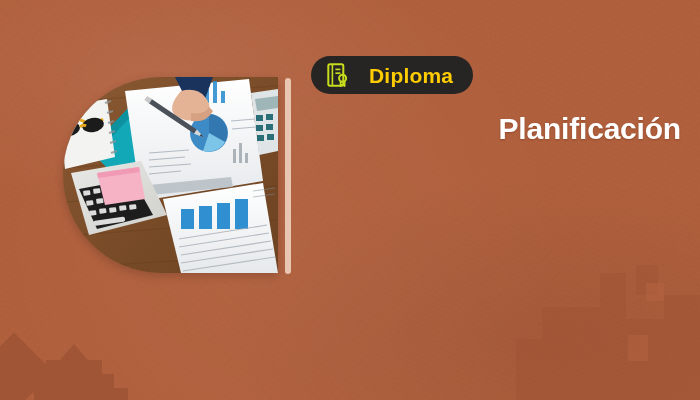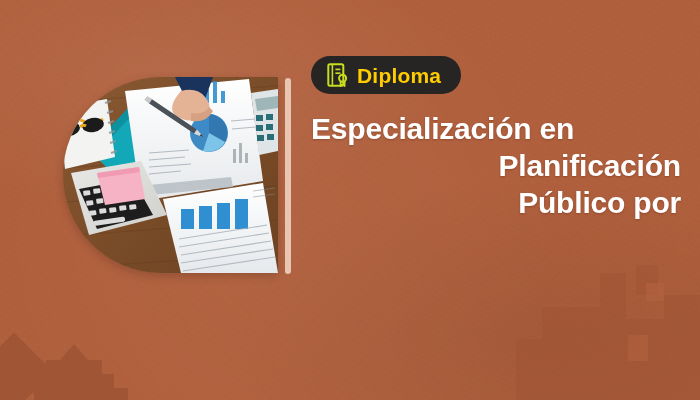--- a/index.html
+++ b/index.html
@@ -78,20 +78,21 @@
     margin-bottom:14px;
   }
   #badge .badge-icon { display:block; width:22px; height:24px; flex:0 0 auto; }
   #badge .badge-label {
     color:#ffcc00;
     font-size:21px;
     font-weight:bold;
     letter-spacing:.2px;
     line-height:1;
     white-space:nowrap;
+    margin-left:12px;
   }
 
   
   #title-block { margin-top:2px; }
   .title-line {
     color:#ffffff;
     font-size:30px;
     line-height:37px;
     letter-spacing:-.2px;
     white-space:nowrap;
@@ -290,19 +291,17 @@
         <line x1="5.4" y1="1.3" x2="5.4" y2="22.7" stroke="#c8dc1e" stroke-width="1.6"></line>
         <line x1="8.4" y1="6.4" x2="13.4" y2="6.4" stroke="#c8dc1e" stroke-width="1.7"></line>
         <line x1="8.4" y1="10.2" x2="13.4" y2="10.2" stroke="#c8dc1e" stroke-width="1.7"></line>
         <circle cx="15.6" cy="15.2" r="3.5" fill="none" stroke="#c8dc1e" stroke-width="2"></circle>
         <path d="M13.6 18.1 L13.6 23 L15.6 21.4 L17.6 23 L17.6 18.1" fill="none" stroke="#c8dc1e" stroke-width="1.8" stroke-linejoin="round"></path>
       </svg>
       <span class="badge-label">Diploma</span>
     </div>
 
     <div id="title-block">
-      <div class="title-line w-regular">Especialización en</div>
       <div class="title-line w-bold">Planificación</div>
-      <div class="title-line w-bold">Público por</div>
     </div>
 
   </div>
 </div>
 
 </body></html>

